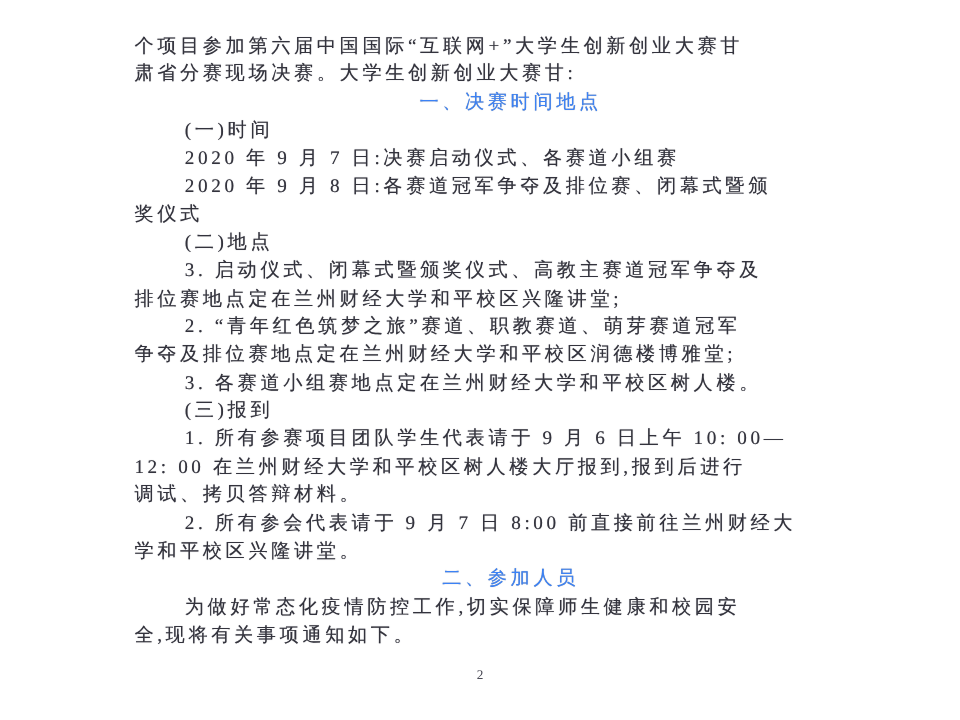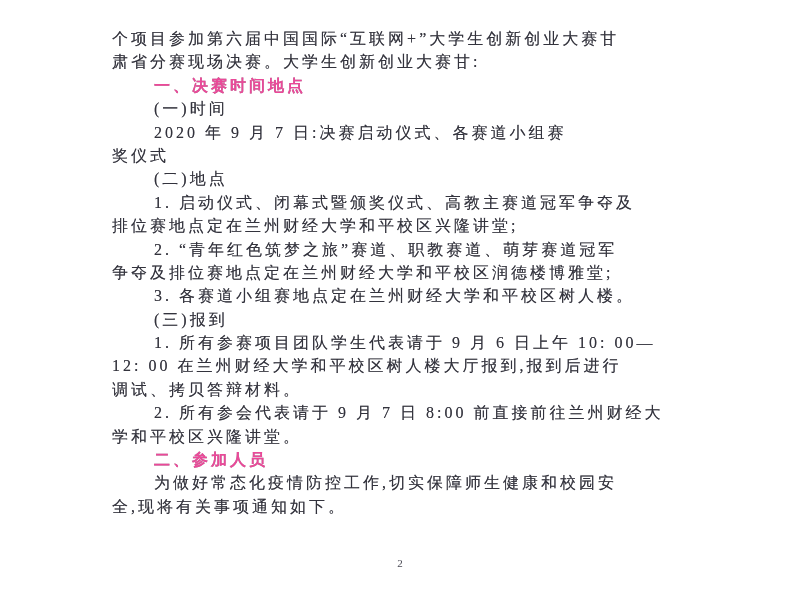--- a/index.html
+++ b/index.html
@@ -24,21 +24,21 @@
   .line {
     font-size: 16px;
     line-height: 23.4px;
     height: 23.4px;
     letter-spacing: 3px;
     color: #33333d;
     white-space: nowrap;
     text-shadow: 0 0 0.6px rgba(51,51,61,0.55);
   }
   .i2 { padding-left: 42px; }
-  .b  { font-weight: bold; color: #ec4899; }
+  .b  { font-weight: normal; color: #3b82f6; text-align: center; }
   .page-number {
     position: absolute;
     left: 0;
     top: 557px;
     width: 800px;
     text-align: center;
     font-size: 11px;
     color: #4a4a55;
     letter-spacing: 0;
   }
@@ -46,23 +46,24 @@
 </head>
 <body>
 
 <div class="page">
   <div class="content">
     <div class="line">个项目参加第六届中国国际“互联网+”大学生创新创业大赛甘</div>
     <div class="line">肃省分赛现场决赛。大学生创新创业大赛甘:</div>
     <div class="line i2 b">一、决赛时间地点</div>
     <div class="line i2">(一)时间</div>
     <div class="line i2">2020 年 9 月 7 日:决赛启动仪式、各赛道小组赛</div>
+    <div class="line i2">2020 年 9 月 8 日:各赛道冠军争夺及排位赛、闭幕式暨颁</div>
     <div class="line">奖仪式</div>
     <div class="line i2">(二)地点</div>
-    <div class="line i2">1. 启动仪式、闭幕式暨颁奖仪式、高教主赛道冠军争夺及</div>
+    <div class="line i2">3. 启动仪式、闭幕式暨颁奖仪式、高教主赛道冠军争夺及</div>
     <div class="line">排位赛地点定在兰州财经大学和平校区兴隆讲堂;</div>
     <div class="line i2">2. “青年红色筑梦之旅”赛道、职教赛道、萌芽赛道冠军</div>
     <div class="line">争夺及排位赛地点定在兰州财经大学和平校区润德楼博雅堂;</div>
     <div class="line i2">3. 各赛道小组赛地点定在兰州财经大学和平校区树人楼。</div>
     <div class="line i2">(三)报到</div>
     <div class="line i2">1. 所有参赛项目团队学生代表请于 9 月 6 日上午 10: 00—</div>
     <div class="line">12: 00 在兰州财经大学和平校区树人楼大厅报到,报到后进行</div>
     <div class="line">调试、拷贝答辩材料。</div>
     <div class="line i2">2. 所有参会代表请于 9 月 7 日 8:00 前直接前往兰州财经大</div>
     <div class="line">学和平校区兴隆讲堂。</div>

